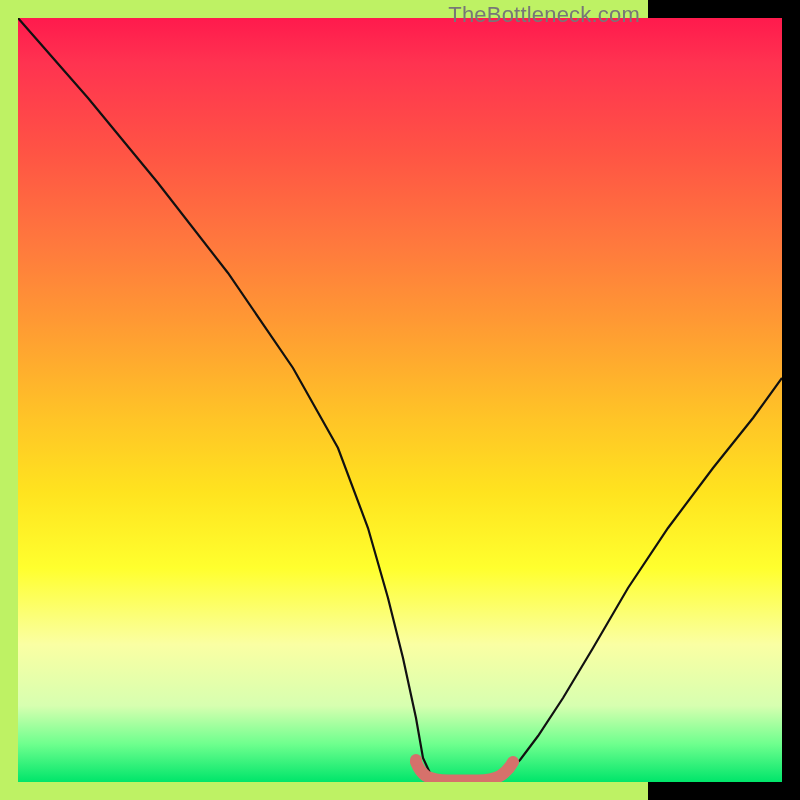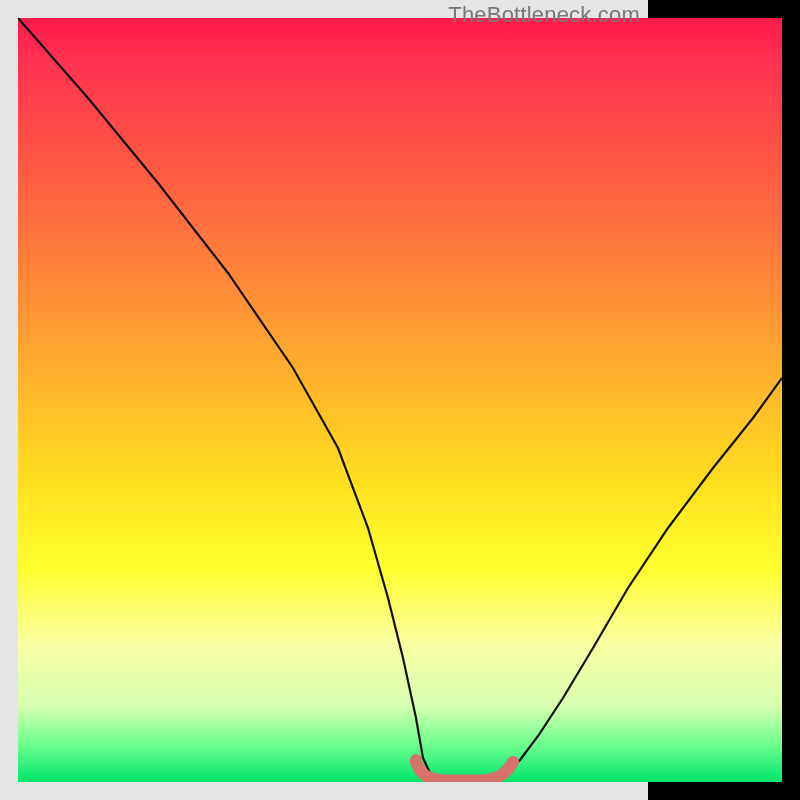--- a/index.html
+++ b/index.html
@@ -8,21 +8,21 @@
     width: 800px;
     height: 800px;
     overflow: hidden;
     background: #000;
     font-family: Arial, Helvetica, sans-serif;
   }
   .frame {
     position: relative;
     width: 648px;
     height: 800px;
-    background: #e5e5e5;
+    background: #bef264;
   }
   .plot {
     position: absolute;
     left: 18px;
     top: 18px;
     width: 764px;
     height: 764px;
     background: linear-gradient(to bottom,
       #ff1a4d 0%,
       #ff3350 6%,

